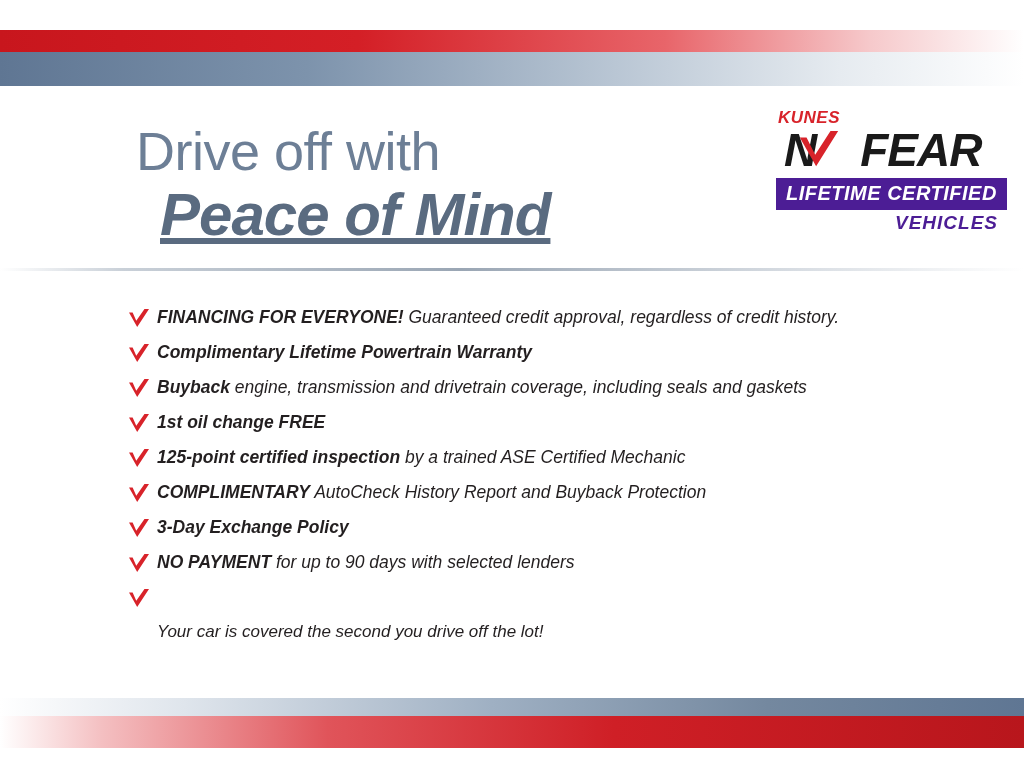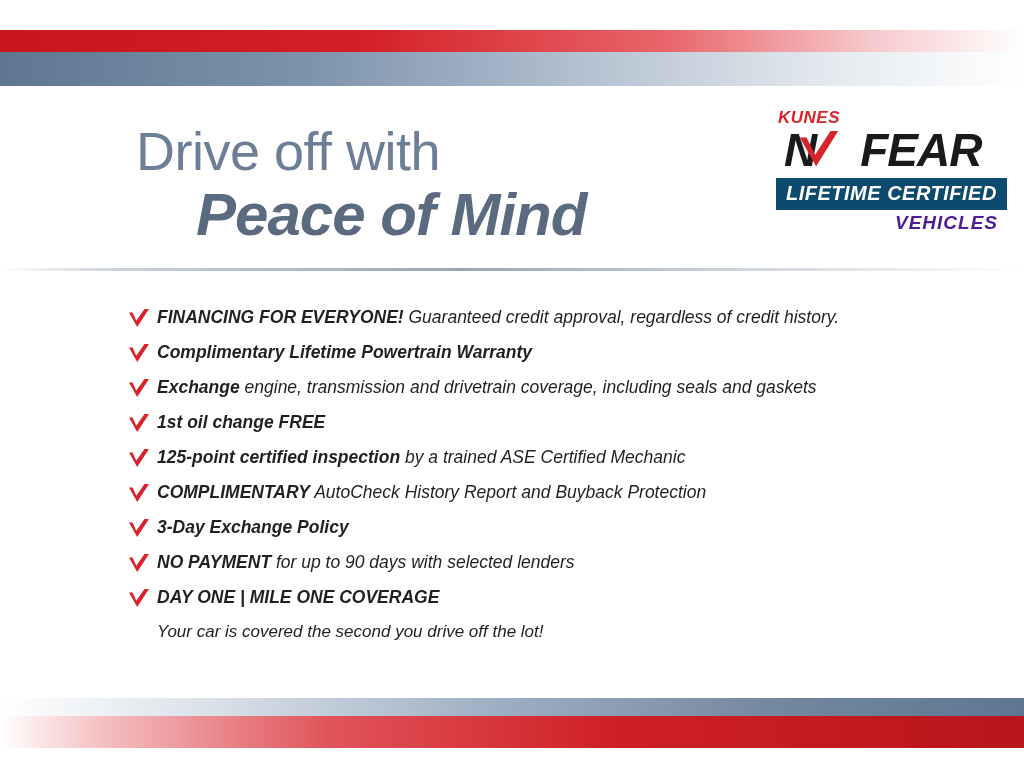--- a/index.html
+++ b/index.html
@@ -81,22 +81,23 @@
     color: #6d7f96;
     letter-spacing: -0.5px;
   }
   .headline-line2 {
     font-size: 60px;
     line-height: 66px;
     font-weight: 700;
     font-style: italic;
     color: #5a6b80;
     letter-spacing: -1px;
-    margin-left: 60px;
+    margin-left: 24px;
     margin-top: 2px;
+    text-decoration: underline;
   }
   .headline-rule {
     position: absolute;
     left: 0;
     top: 268px;
     width: 1024px;
     height: 3px;
     background: linear-gradient(90deg, #ffffff 0%, #c9d0d8 12%, #9aa6b4 45%, #d8dde3 78%, #ffffff 100%);
   }
 
@@ -135,21 +136,21 @@
     position: absolute;
     left: 28px;
     top: 20px;
     width: 46px;
     height: 46px;
   }
   .logo-bar {
     position: absolute;
     left: 8px;
     top: 70px;
-    background: #0c4a6e;
+    background: #4c1d95;
     color: #ffffff;
     font-size: 20px;
     font-weight: 700;
     font-style: italic;
     letter-spacing: 0.5px;
     padding: 4px 10px 5px 10px;
     white-space: nowrap;
   }
   .logo-vehicles {
     position: absolute;
@@ -242,21 +243,21 @@
         </svg>
         <div class="bullet-text"><span class="b">Complimentary Lifetime Powertrain Warranty</span><span></span></div>
       </div>
     </div>
 
     <div>
       <div class="bullet-row">
         <svg class="bullet-check" viewBox="0 0 24 22">
           <path d="M1 5 L10 21 L23 1 L18 1 L9 14 L5 5 Z" fill="#d8232a"></path>
         </svg>
-        <div class="bullet-text"><span class="b">Exchange</span><span> engine, transmission and drivetrain coverage, including seals and gaskets</span></div>
+        <div class="bullet-text"><span class="b">Buyback</span><span> engine, transmission and drivetrain coverage, including seals and gaskets</span></div>
       </div>
     </div>
 
     <div>
       <div class="bullet-row">
         <svg class="bullet-check" viewBox="0 0 24 22">
           <path d="M1 5 L10 21 L23 1 L18 1 L9 14 L5 5 Z" fill="#d8232a"></path>
         </svg>
         <div class="bullet-text"><span class="b">1st oil change FREE</span><span></span></div>
       </div>
@@ -296,21 +297,20 @@
         </svg>
         <div class="bullet-text"><span class="b">NO PAYMENT</span><span> for up to 90 days with selected lenders</span></div>
       </div>
     </div>
 
     <div>
       <div class="bullet-row">
         <svg class="bullet-check" viewBox="0 0 24 22">
           <path d="M1 5 L10 21 L23 1 L18 1 L9 14 L5 5 Z" fill="#d8232a"></path>
         </svg>
-        <div class="bullet-text"><span class="b">DAY ONE | MILE ONE COVERAGE</span><span></span></div>
       </div>
       <div class="bullet-sub">Your car is covered the second you drive off the lot!</div>
     </div>
 
   </div>
 
   <div class="bottom-band-grey"></div>
   <div class="bottom-band-red"></div>
   <div class="bottom-white"></div>
 

